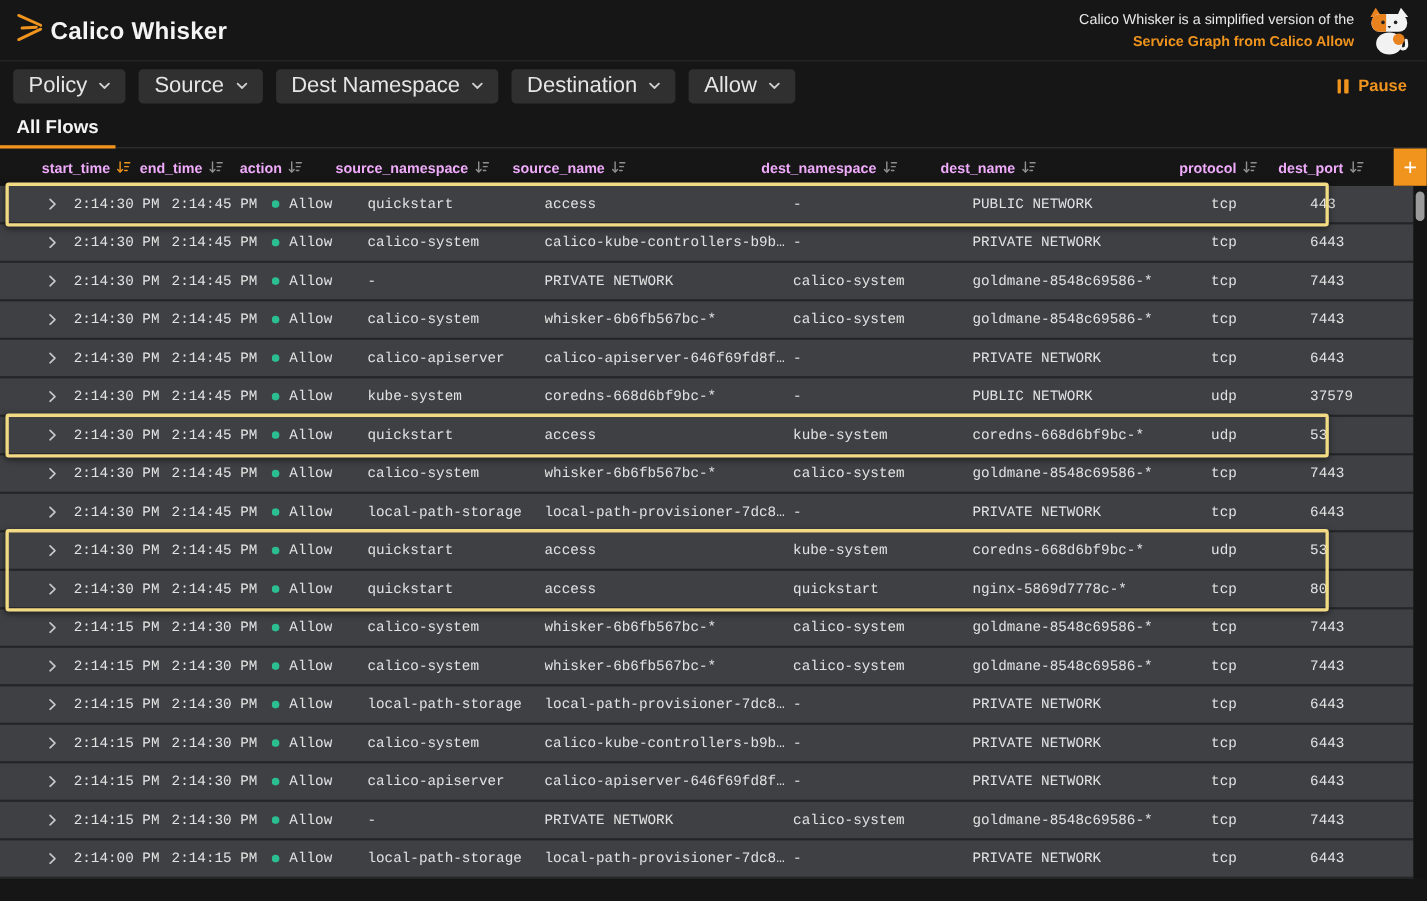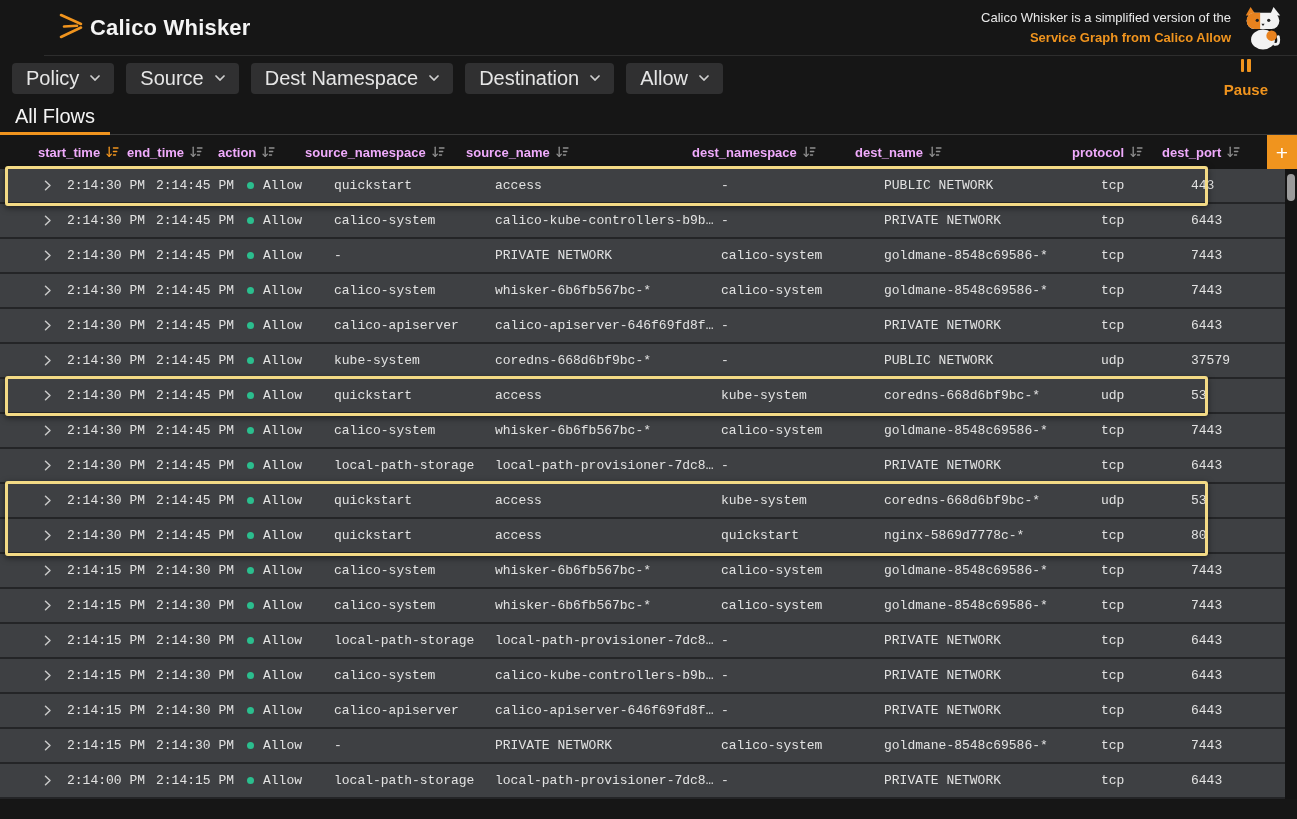--- a/index.html
+++ b/index.html
@@ -13,50 +13,50 @@
   body{
     width:1297px;height:819px;overflow:hidden;
     background:#151515;color:#e6e6e6;
     font-family:"Liberation Sans",sans-serif;
   }
   .app{position:relative;width:1297px;height:819px;background:#161616}
 
   
   header{
     height:56px;display:flex;align-items:center;
-    padding:0 14px;border-bottom:1px solid #2d2d2d;background:#161616;margin-left:44px;
+    padding:0 14px;border-bottom:1px solid #2d2d2d;background:#161616;
   }
   .brand{display:flex;align-items:center;gap:5px}
   .brand h1{margin:0;font-size:22px;font-weight:bold;color:#f4f4f4;letter-spacing:.2px}
   .tagline{margin-left:auto;text-align:right;font-size:13px;line-height:1.5;color:#eaeaea}
   .tagline a{display:block;color:var(--accent);font-weight:bold;text-decoration:none;cursor:pointer}
   .mascot{margin-left:12px;display:flex}
 
   
   .filter-bar{height:44px;display:flex;align-items:center;padding:0 12px;background:#161616}
   .filter-buttons{display:flex;gap:12px}
   .fbtn{
     display:flex;align-items:center;gap:11px;height:31px;padding:0 14px;
     background:#303031;border:none;border-radius:4px;cursor:pointer;
     color:#e6e6e6;font-size:20px;font-family:"Liberation Sans",sans-serif;
   }
   .fbtn .chev{display:flex;color:#cfcfcf}
   .pause-btn{
-    margin-left:auto;margin-right:11px;display:flex;align-items:center;gap:9px;
+    margin-left:auto;margin-right:0;display:flex;align-items:center;gap:9px;
     background:none;border:none;cursor:pointer;
-    color:var(--accent);font-size:15px;font-weight:bold;font-family:"Liberation Sans",sans-serif;flex-direction:column;
+    color:var(--accent);font-size:15px;font-weight:bold;font-family:"Liberation Sans",sans-serif;
   }
   .pause-icon{display:flex;gap:3px}
   .pause-icon i{width:3.5px;height:13px;background:var(--accent);border-radius:1px}
 
   
   .tabs{height:35px;display:flex;border-bottom:1px solid #3a3a3a;background:#161616}
   .tab{
     padding:0 15px;display:flex;align-items:center;cursor:pointer;
-    font-size:20px;font-weight:normal;color:#8e8e8e;
+    font-size:17px;font-weight:bold;color:#8e8e8e;
     border-bottom:3px solid transparent;margin-bottom:-1px;
   }
   .tab.active{color:#f5f5f5;border-bottom-color:var(--accent)}
 
   
   .thead{
     height:34px;width:1285px;display:grid;align-items:center;
     grid-template-columns:38px 89px 91px 87px 161px 226px 163px 217px 90px 1fr;
     background:#161616;font-size:13px;font-weight:bold;color:#f0abfc;
   }

